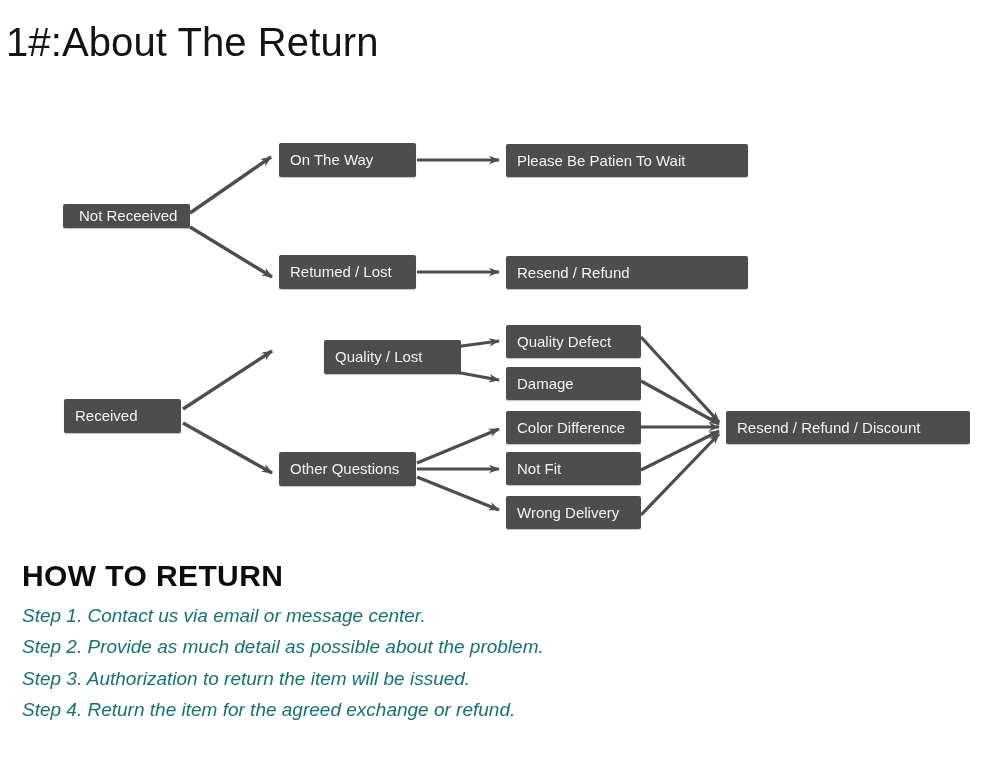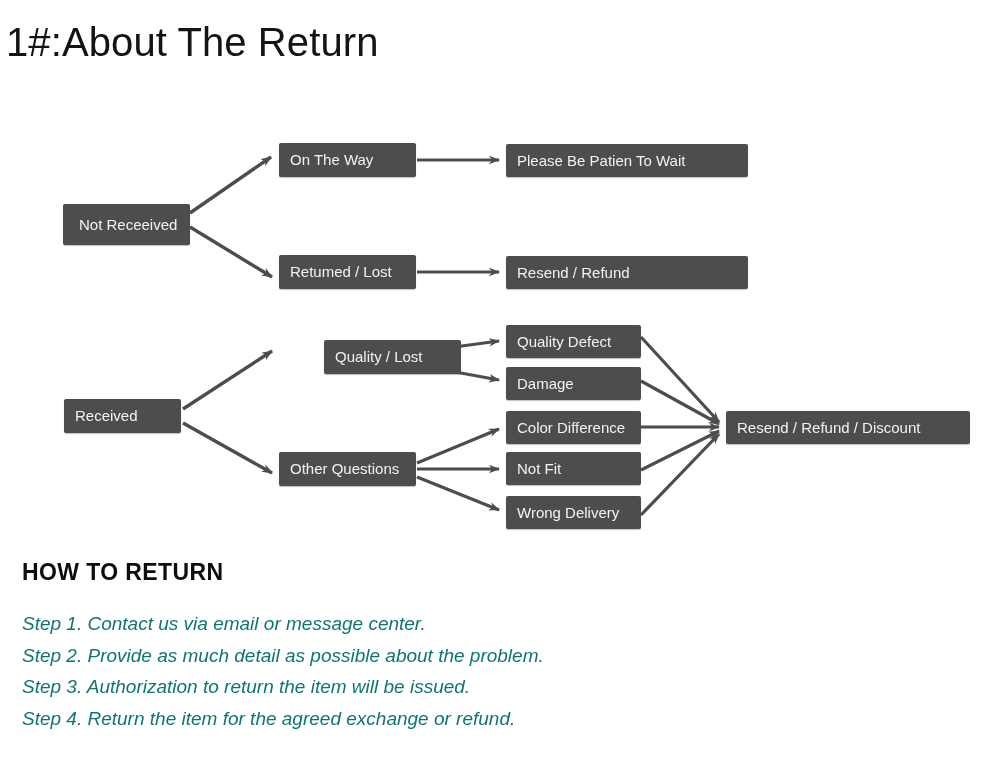--- a/index.html
+++ b/index.html
@@ -66,25 +66,25 @@
   }
 
   
   #howto {
     position: absolute;
     left: 22px;
     top: 560px;
     width: 900px;
   }
   #howto-heading {
-    font-size: 23px;
+    font-size: 30px;
     font-weight: bold;
     letter-spacing: 0.4px;
     color: #0d0d0d;
-    margin: 0 0 24px 0;
+    margin: 0 0 8px 0;
     line-height: 1.05;
   }
   .howto-step {
     font-size: 19px;
     color: #0f766e;
     line-height: 1.66;
     white-space: nowrap;
     font-style: italic;
   }
   .howto-step.is-note {
@@ -127,21 +127,21 @@
 
     <line x1="417" y1="477" x2="499" y2="510" stroke="#4d4d4d" stroke-width="3.2" marker-end="url(#ah)"></line>
 
     <line x1="641" y1="337" x2="719" y2="422" stroke="#4d4d4d" stroke-width="3.2" marker-end="url(#ah)"></line>
     <line x1="641" y1="381" x2="719" y2="424" stroke="#4d4d4d" stroke-width="3.2" marker-end="url(#ah)"></line>
     <line x1="641" y1="427" x2="719" y2="427" stroke="#4d4d4d" stroke-width="3.2" marker-end="url(#ah)"></line>
     <line x1="641" y1="470" x2="719" y2="431" stroke="#4d4d4d" stroke-width="3.2" marker-end="url(#ah)"></line>
     <line x1="641" y1="515" x2="719" y2="434" stroke="#4d4d4d" stroke-width="3.2" marker-end="url(#ah)"></line>
   </svg>
 
-  <div class="flow-node" style="left:63px; top:204px; width:127px; height:41px;padding-left:16px;">
+  <div class="flow-node" style="left:63px; top:204px; width:127px; height:24px;padding-left:16px;">
     <span class="flow-node-label">Not Receeived</span>
   </div>
 
   <div class="flow-node" style="left:279px; top:143px; width:137px; height:34px;">
     <span class="flow-node-label">On The Way</span>
   </div>
 
   <div class="flow-node" style="left:279px; top:255px; width:137px; height:34px;">
     <span class="flow-node-label">Retumed / Lost</span>
   </div>

